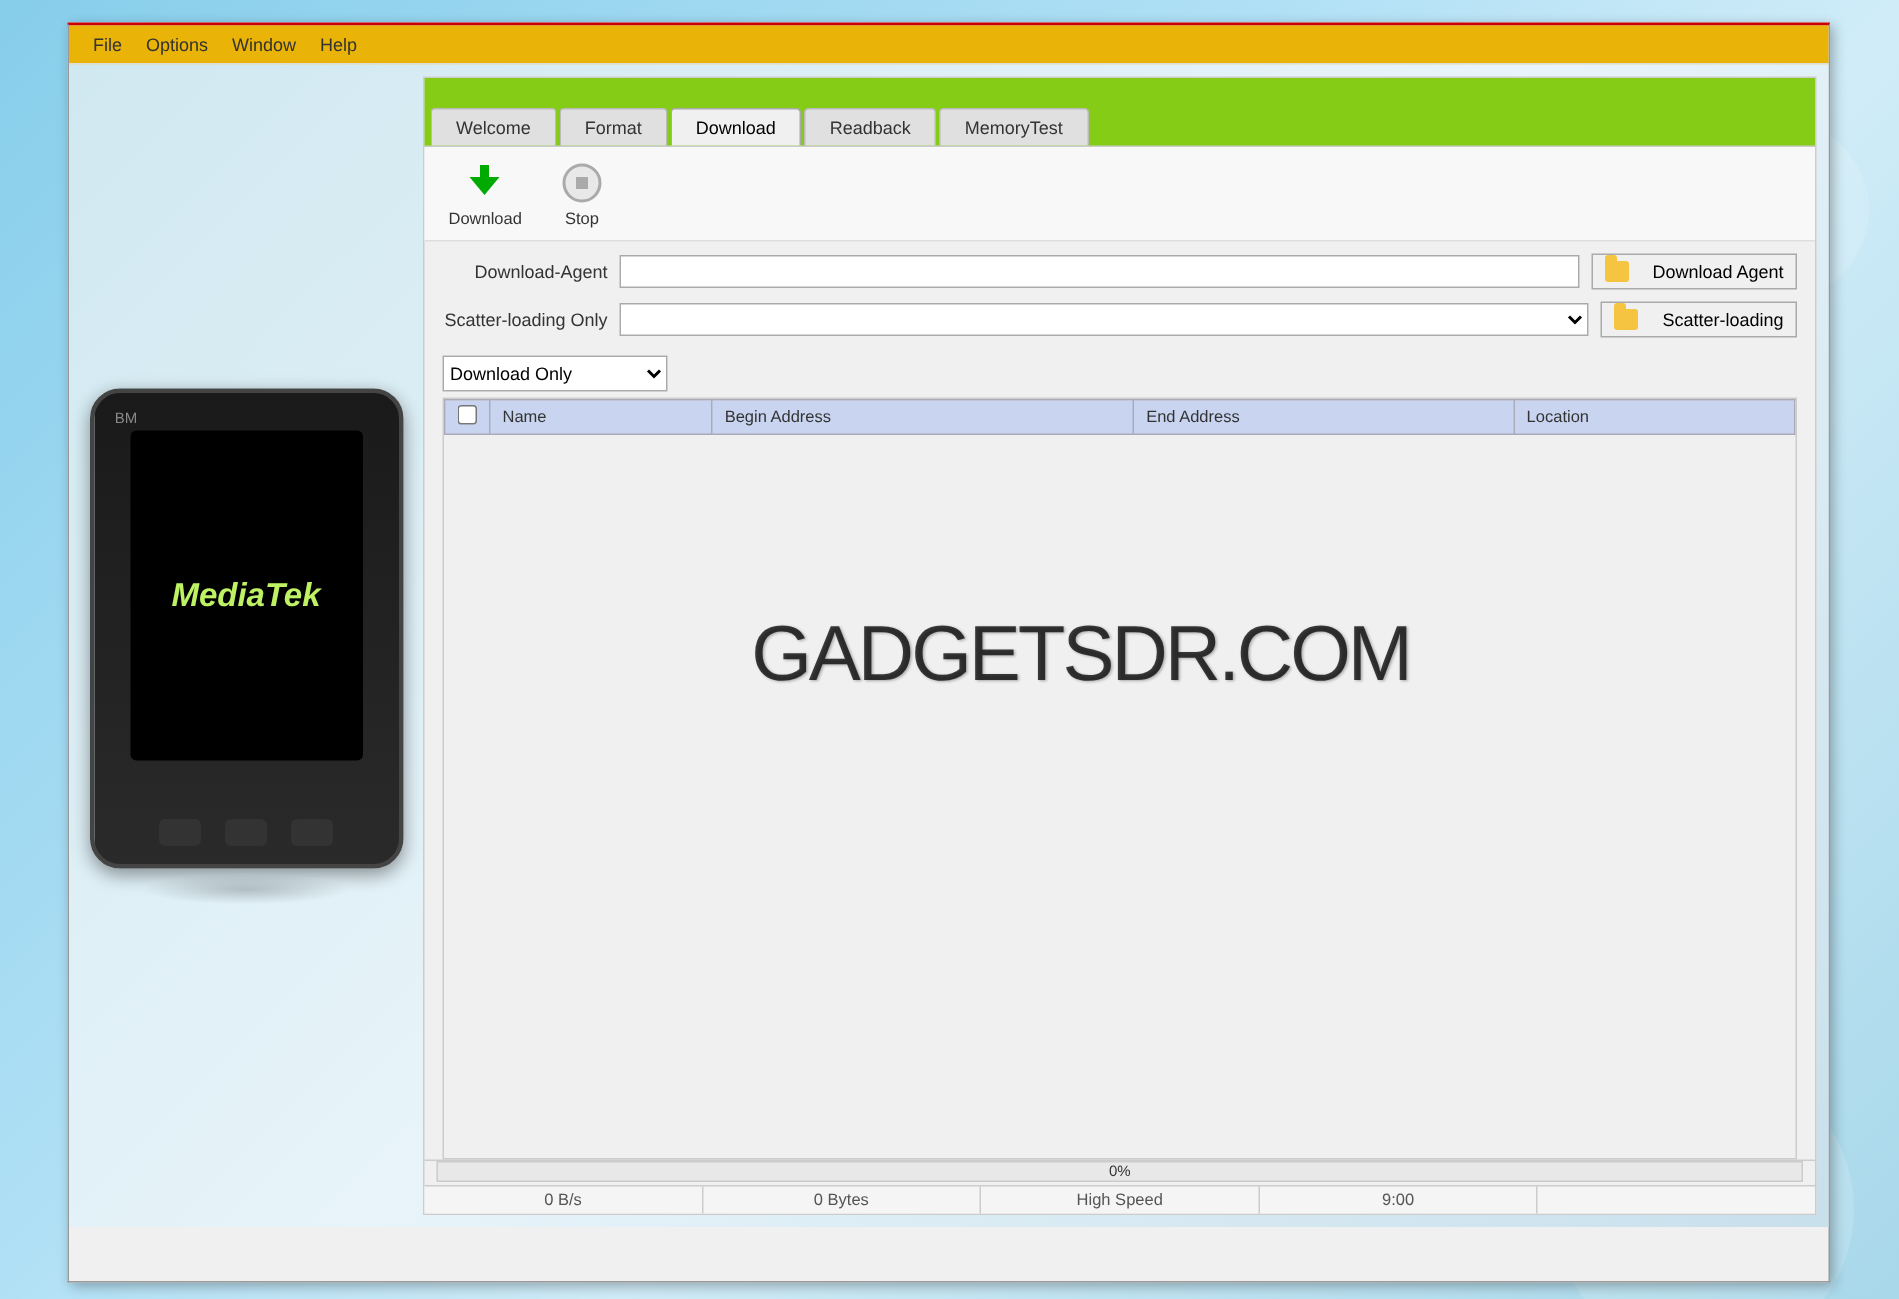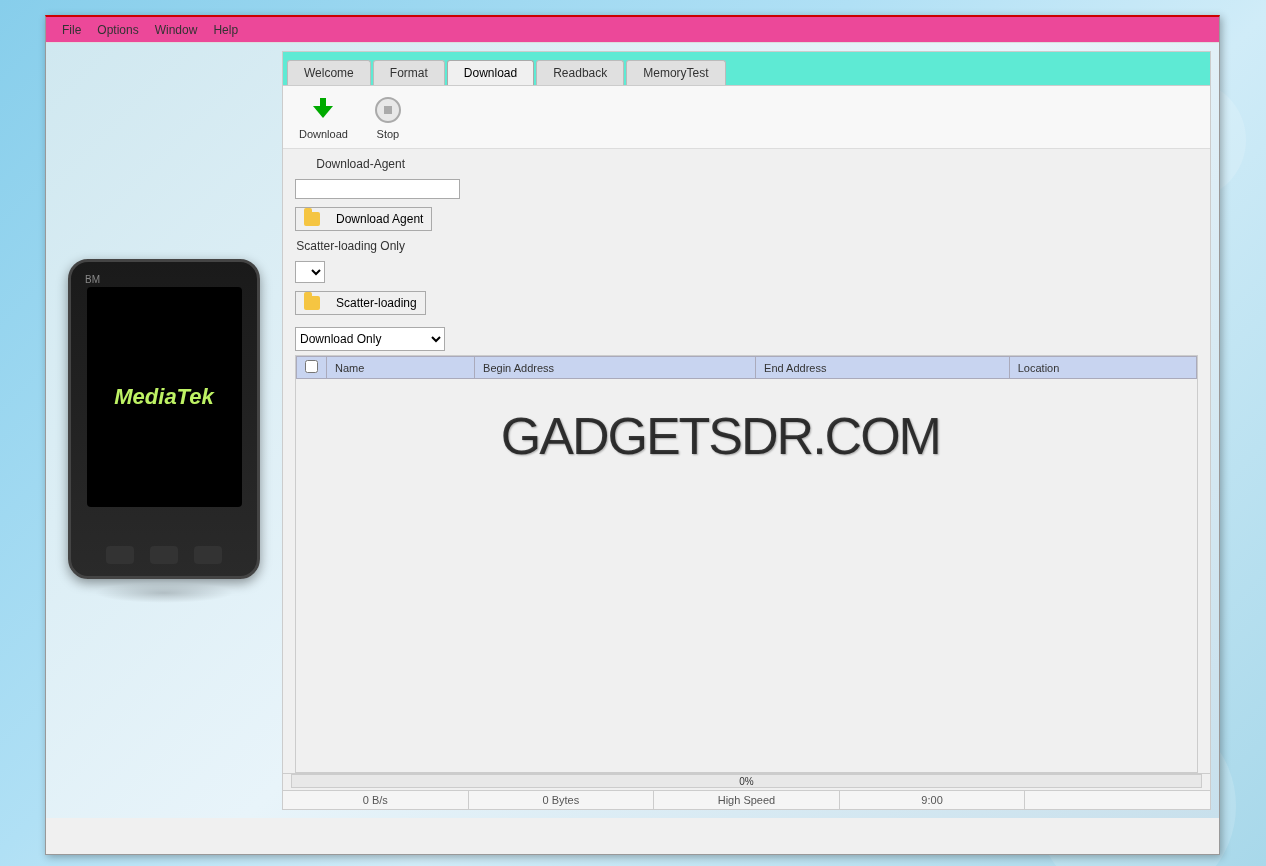--- a/index.html
+++ b/index.html
@@ -69,21 +69,21 @@
       display: flex;
       align-items: center;
       justify-content: center;
       font-family: Arial;
     }
 
     
     .menu-bar {
       display: flex;
       gap: 0;
-      background: #ec4899;
+      background: #eab308;
       padding: 2px 8px;
       border-bottom: 1px solid #ddd;
       height: 26px;
       align-items: center;
     }
     .menu-item {
       padding: 2px 8px;
       cursor: pointer;
       font-size: 12px;
       color: #333;
@@ -101,21 +101,21 @@
     
     .phone-panel {
       width: 220px;
       display: flex;
       flex-direction: column;
       align-items: center;
       justify-content: center;
       flex-shrink: 0;
     }
     .phone-device {
-      width: 192px;
+      width: 209px;
       height: 320px;
       background: linear-gradient(180deg, #1a1a1a 0%, #2a2a2a 100%);
       border-radius: 20px;
       border: 3px solid #444;
       display: flex;
       flex-direction: column;
       align-items: center;
       padding: 12px 8px 12px;
       box-shadow: 0 4px 12px rgba(0,0,0,0.4);
     }
@@ -153,23 +153,23 @@
       flex: 1;
       background: #f0f0f0;
       border: 1px solid #ccc;
       display: flex;
       flex-direction: column;
     }
 
     
     .tab-bar {
       display: flex;
-      background: #5eead4;
+      background: #84cc16;
       border-bottom: 1px solid #ccc;
-      padding-top: 8px;
+      padding-top: 20px;
       padding-left: 4px;
     }
     .tab {
       padding: 5px 16px;
       font-size: 12px;
       cursor: pointer;
       border: 1px solid #bbb;
       border-bottom: none;
       background: #e0e0e0;
       margin-right: 2px;
@@ -229,23 +229,22 @@
 
     
     .form-section {
       padding: 8px 12px;
       display: flex;
       flex-direction: column;
       gap: 8px;
     }
     .form-row {
       display: flex;
-      align-items: flex-start;
+      align-items: center;
       gap: 8px;
-      flex-direction: column;
     }
     .form-label {
       width: 110px;
       font-size: 12px;
       color: #333;
       text-align: right;
       flex-shrink: 0;
     }
     .form-input {
       flex: 1;

